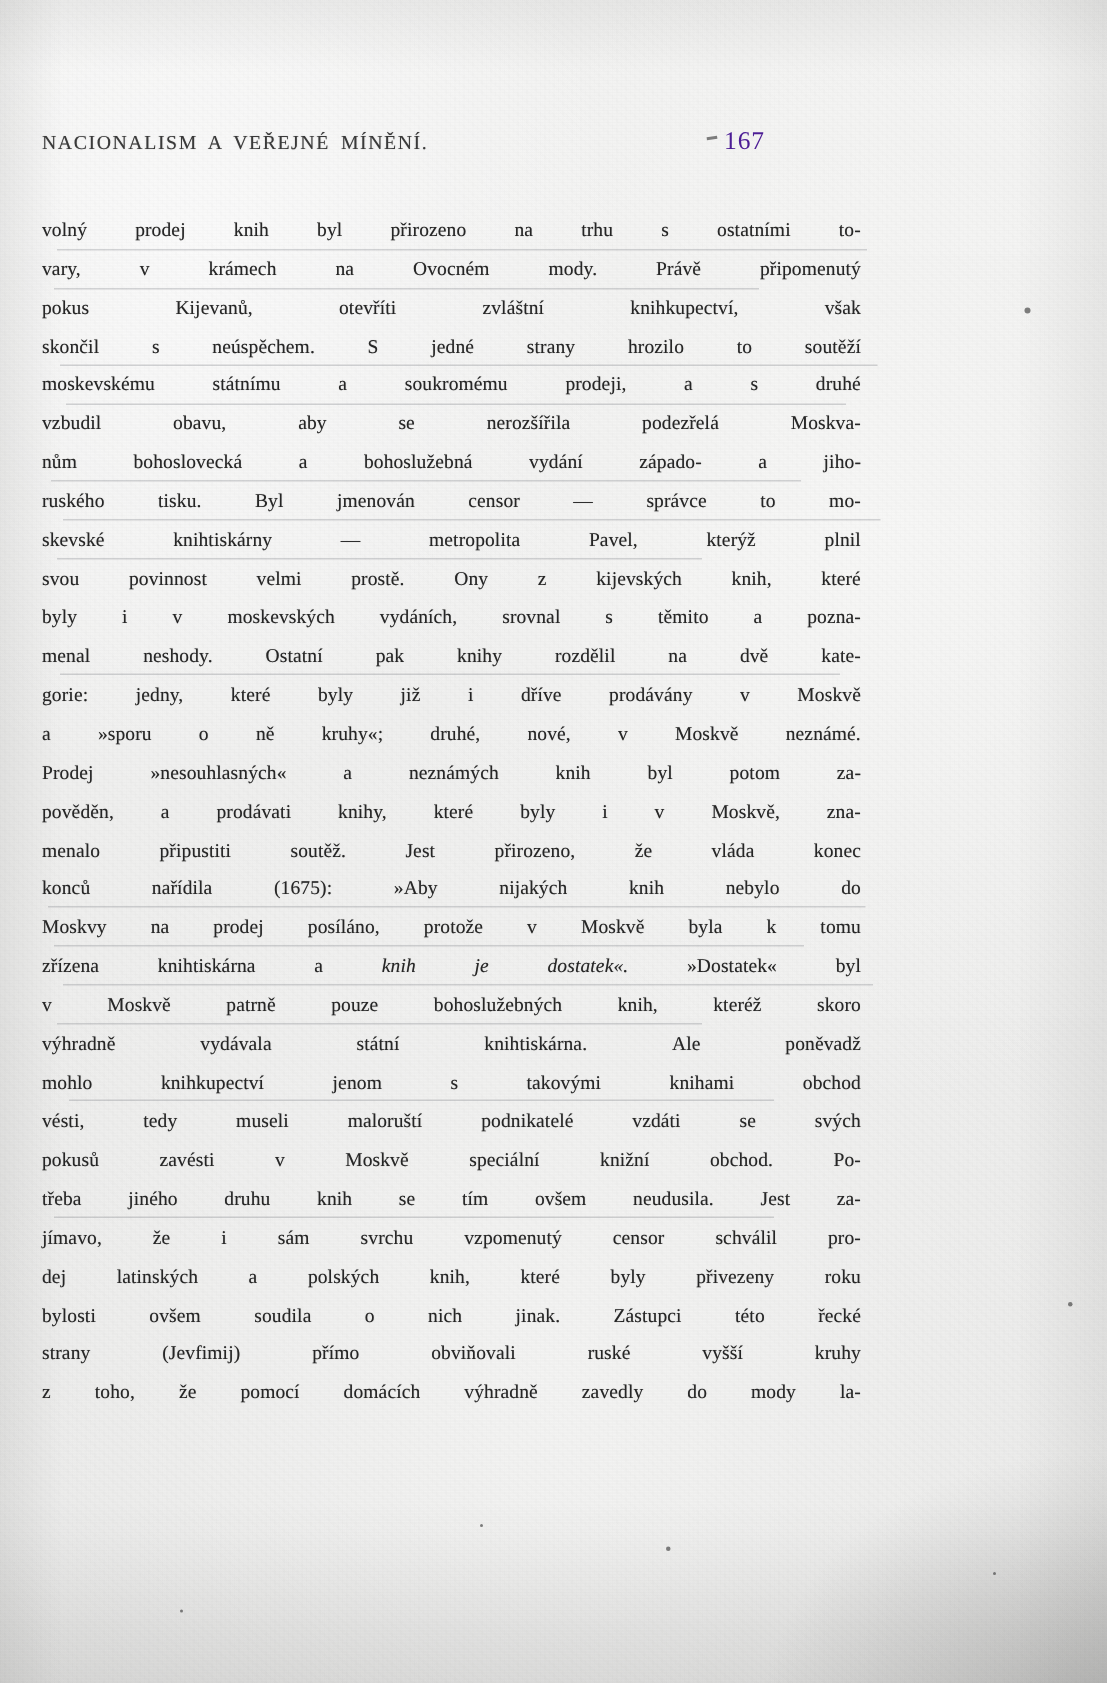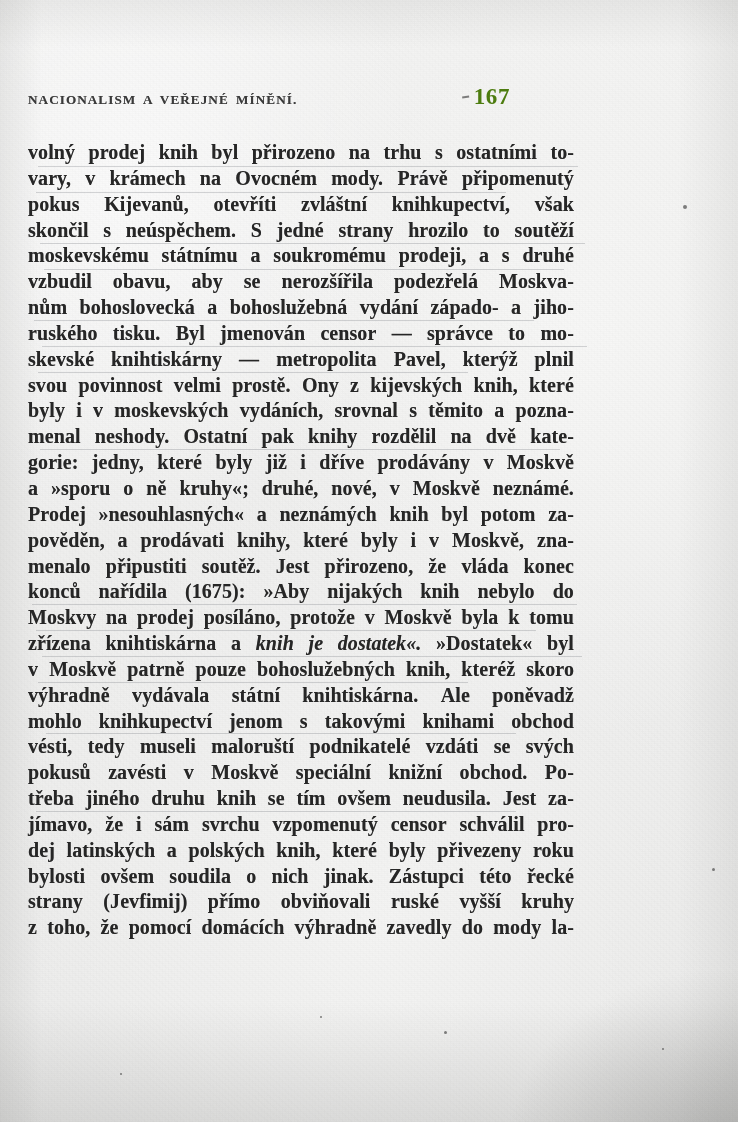--- a/index.html
+++ b/index.html
@@ -9,21 +9,20 @@
   }
 
   #page {
     position: relative;
     width: 738px;
     height: 1122px;
     overflow: hidden;
     background: #f0f0ef;
     font-family: "Liberation Serif", "DejaVu Serif", serif;
     color: #2b2b2b;
-    font-weight: bold;
   }
 
   
   #paper-base {
     position: absolute;
     inset: 0;
     background:
       radial-gradient(ellipse 55% 45% at 18% 16%, #fafafa 0%, rgba(250,250,250,0) 70%),
       radial-gradient(ellipse 60% 50% at 78% 30%, #f7f7f6 0%, rgba(247,247,246,0) 72%),
       radial-gradient(ellipse 70% 55% at 50% 82%, #f4f4f3 0%, rgba(244,244,243,0) 75%),
@@ -93,36 +92,36 @@
   #folio-tick {
     display: inline-block;
     width: 7px;
     height: 2px;
     background: #555;
     transform: rotate(-8deg) translateY(-6px);
     opacity: .75;
   }
 
   #head-folio {
-    font-size: 23px;
-    color: #4d7c0f;
+    font-size: 17px;
+    color: #4c1d95;
     letter-spacing: .6px;
   }
 
   #body {
     position: absolute;
     left: 28px;
     top: 140px;
     width: 546px;
   }
 
   .line {
     position: relative;
     height: 25.85px;
-    font-size: 20px;
+    font-size: 13px;
     line-height: 25.85px;
     color: #262626;
     white-space: nowrap;
     letter-spacing: .08px;
     text-shadow: 0 0 .55px rgba(45,45,45,.45);
   }
 
   
   .line > .just {
     display: flex;

